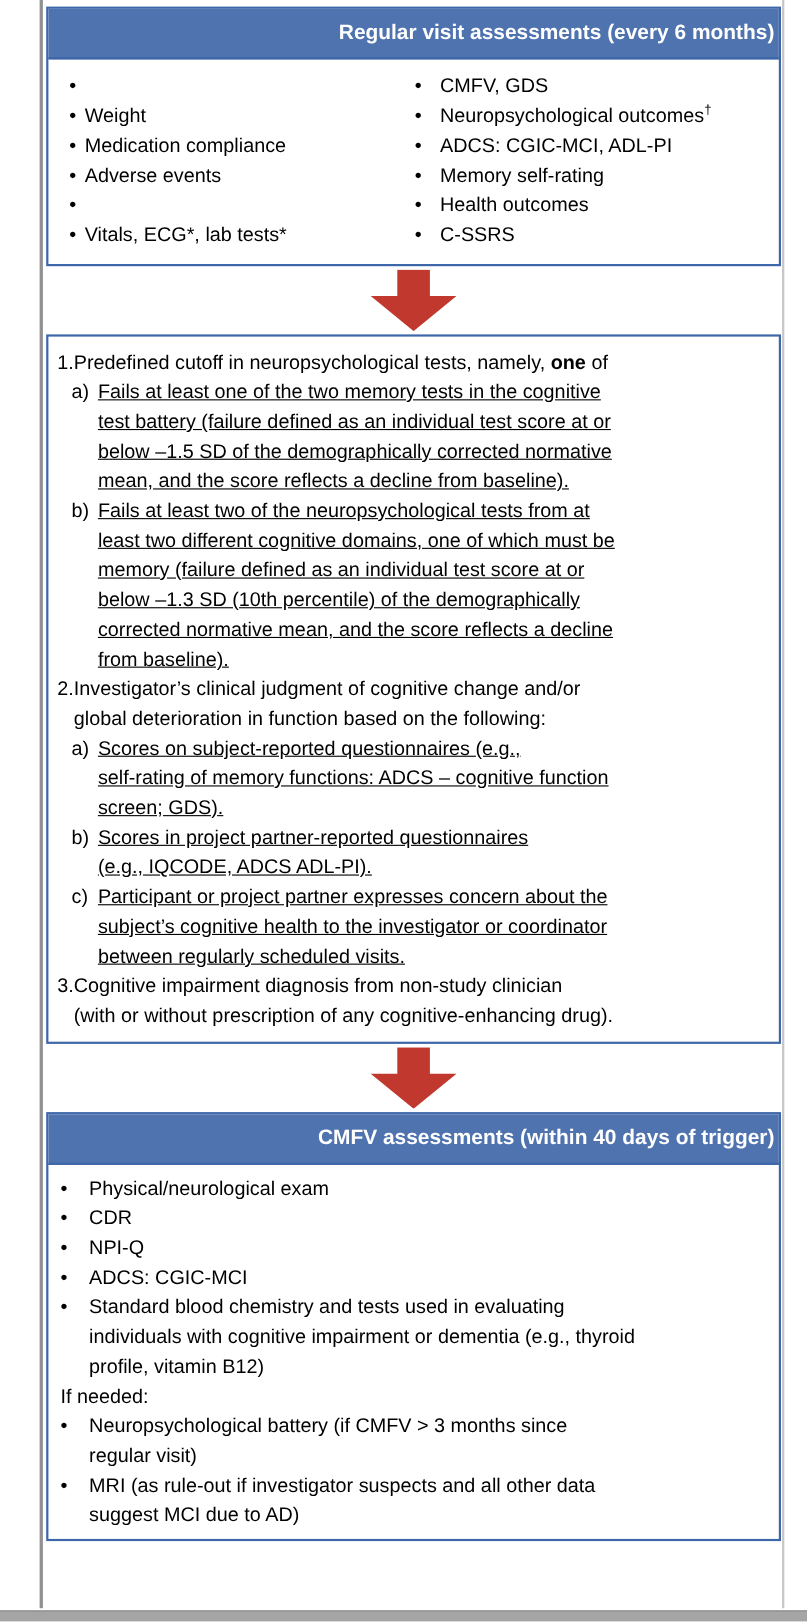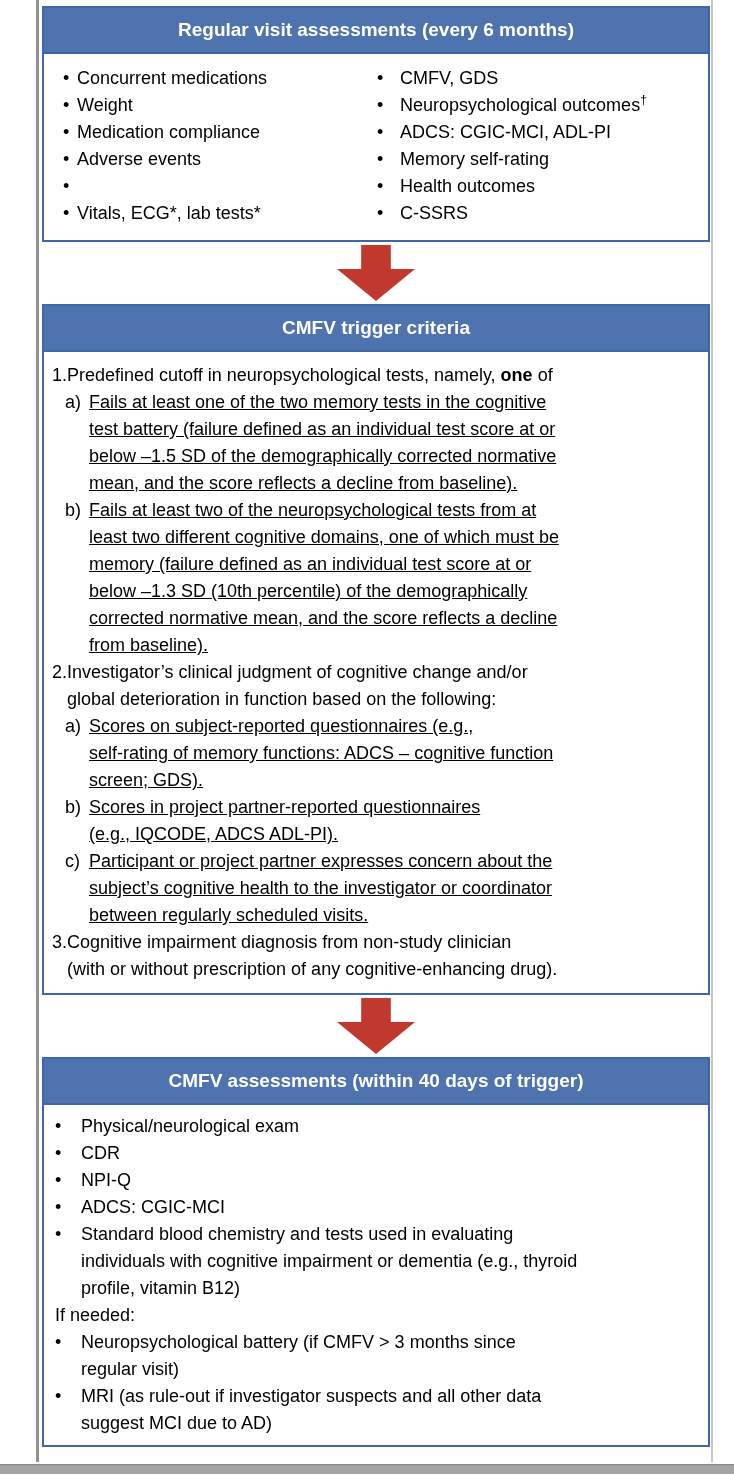--- a/index.html
+++ b/index.html
@@ -10,21 +10,21 @@
   }
   .frame-left  { position:absolute; left:36px; top:0; width:3px; height:1462px; background:#919191; }
   .frame-right { position:absolute; left:711px; top:0; width:2px; height:1462px; background:#c6c6c6; }
   .frame-bottom{ position:absolute; left:0; top:1464px; width:734px; height:9px; background:#a5a5a5; border-top:1px solid #8a8a8a; }
 
   .content { position:absolute; left:42px; top:6px; width:668px; }
 
   .box { border:2px solid #3d67a8; background:#fff; box-sizing:border-box; }
   .box-header {
     background:#4e73ae; color:#fff; font-weight:bold; font-size:19px;
-    text-align:center; padding:10px 4px; line-height:24px;
+    text-align:right; padding:10px 4px; line-height:24px;
     border-bottom:2px solid #3d67a8;
   }
   .box-body { line-height:27px; }
 
   
   .body1 { display:flex; padding:11px 6px 13px 19px; }
   .col-left  { flex:0 0 314px; }
   .col-right { flex:1; }
   .bli { display:flex; }
   .bli .b { flex:0 0 14px; }
@@ -58,21 +58,20 @@
 <div class="frame-bottom"></div>
 
 <div class="content">
 
   <div class="box">
     <div class="box-header">Regular visit assessments (every 6 months)</div>
     <div class="box-body body1">
       <div class="col-left">
         <div class="bli">
             <span class="b">•</span>
-            <span>Concurrent medications</span>
           </div>
         <div class="bli">
             <span class="b">•</span>
             <span>Weight</span>
           </div>
         <div class="bli">
             <span class="b">•</span>
             <span>Medication compliance</span>
           </div>
         <div class="bli">
@@ -112,21 +111,20 @@
             <span class="b">•</span>
             <span><span>C-SSRS</span><sup class="dag"></sup></span>
           </div>
       </div>
     </div>
   </div>
 
   <div class="arrow"></div>
 
   <div class="box">
-    <div class="box-header">CMFV trigger criteria</div>
     <div class="box-body body2">
 
       <div class="oli">
         <span class="n">1.</span>
         <span class="t">
           <span>Predefined cutoff in neuropsychological tests, namely, </span><b>one</b><span> of</span>
         </span>
       </div>
       <div class="sli">
         <span class="n">a)</span>

